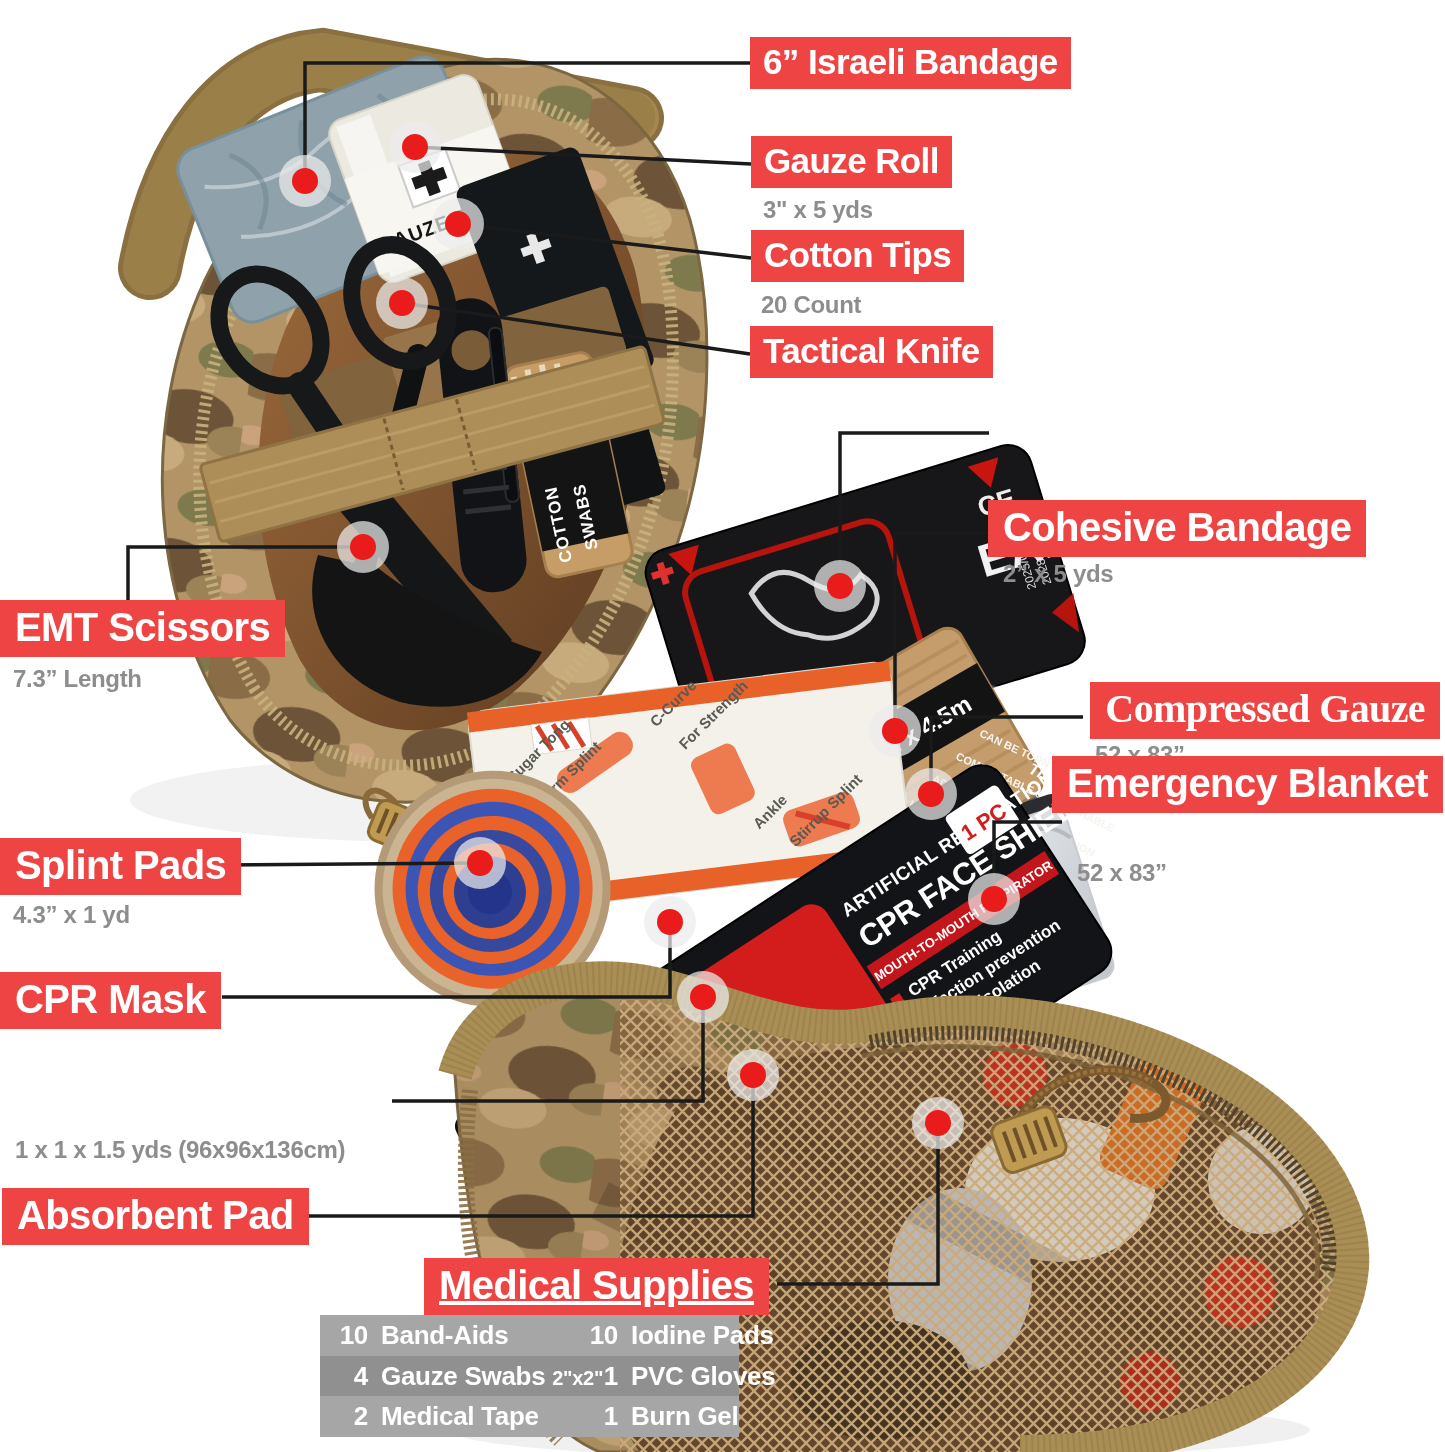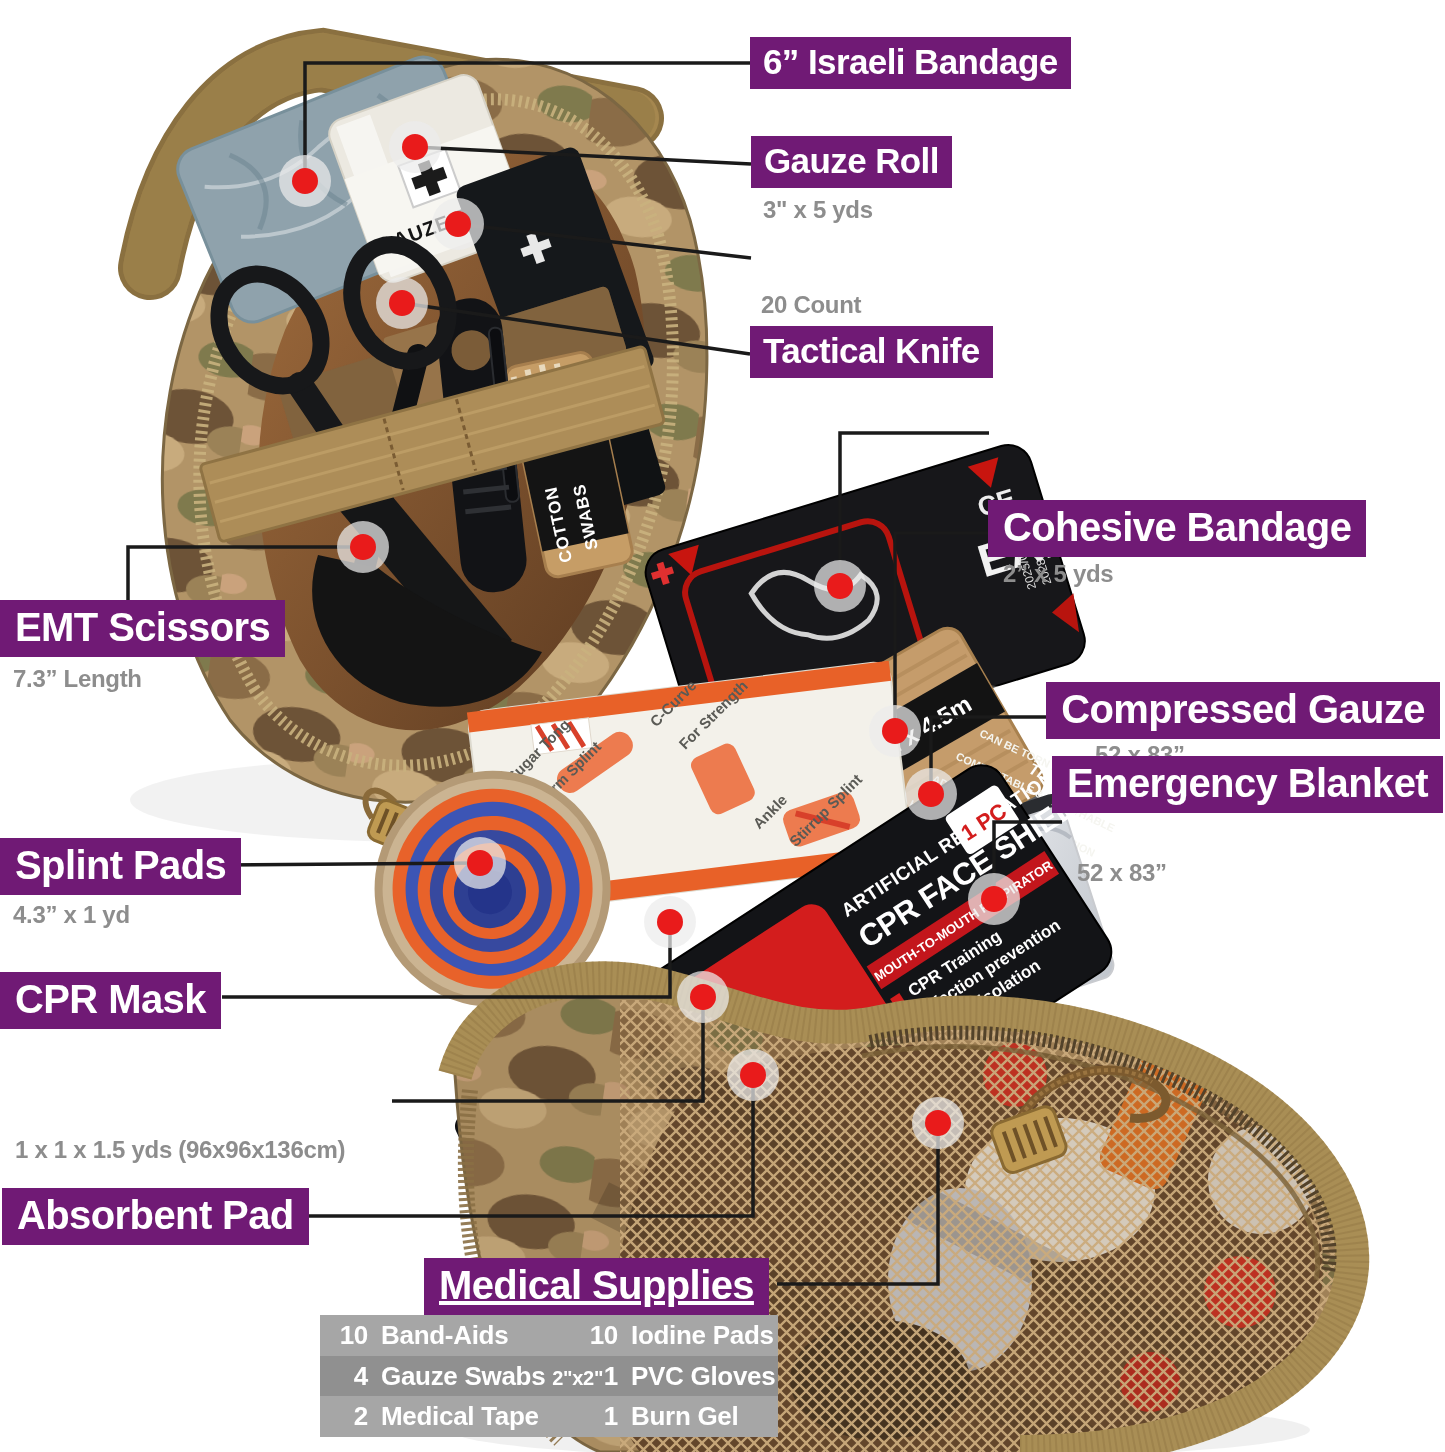--- a/index.html
+++ b/index.html
@@ -1,31 +1,31 @@
 <!DOCTYPE html>
 <html><head>
 <meta charset="utf-8">
 <style>
   html,body{margin:0;padding:0;background:#ffffff;}
   body{width:1445px;height:1452px;overflow:hidden;font-family:"Liberation Sans",sans-serif;}
   .stage{position:relative;width:1445px;height:1452px;background:#ffffff;}
   svg.layer{position:absolute;left:0;top:0;width:1445px;height:1452px;}
   #overlay{pointer-events:none;}
   .co-label{
-    position:absolute;background:#701a75;color:#ffffff;font-weight:bold;
+    position:absolute;background:#ef4444;color:#ffffff;font-weight:bold;
     font-size:40px;line-height:1.02;padding:7px 15px 9px 15px;white-space:nowrap;
     letter-spacing:-0.6px;
   }
   .co-label.sm{font-size:35px;padding:7px 13px 9px 13px;}
   .co-sub{
     position:absolute;color:#8d8d8d;font-weight:bold;font-size:24px;
     white-space:nowrap;letter-spacing:-0.3px;
   }
   .supplies{
-    position:absolute;left:320px;top:1315px;width:458px;height:122px;
+    position:absolute;left:320px;top:1315px;width:419px;height:122px;
     display:flex;flex-direction:column;
   }
   .srow{flex:1;display:grid;grid-template-columns:48px 200px 50px 1fr;align-items:center;
     color:#ffffff;font-weight:bold;font-size:26px;letter-spacing:-0.3px;}
   .srow:nth-child(odd){background:#a6a6a6;}
   .srow:nth-child(even){background:#909090;}
   .srow .q{text-align:right;}
   .srow .n{padding-left:13px;white-space:nowrap;}
   .srow .small-note{font-size:20px;}
   svg text{font-family:"Liberation Sans",sans-serif;}
@@ -342,25 +342,26 @@
       <circle cx="753" cy="1075" r="26" fill="#ececec" opacity="0.72"></circle>
       <circle cx="753" cy="1075" r="13" fill="#e91b1b"></circle>
       <polyline points="938,1123 938,1284 777,1284" fill="none" stroke="#1a1a1a" stroke-width="3.5"></polyline>
       <circle cx="938" cy="1123" r="26" fill="#ececec" opacity="0.72"></circle>
       <circle cx="938" cy="1123" r="13" fill="#e91b1b"></circle>
     </svg>
 
   <div class="co-label sm" style="left: 750px; top: 37px;">6” Israeli Bandage</div>
   <div class="co-label sm" style="left: 751px; top: 136px;">Gauze Roll</div>
   <div class="co-sub" style="left: 763px; top: 196px;">3" x 5 yds</div>
+  <div class="co-label sm" style="left: 751px; top: 230px;">Cotton Tips</div>
   <div class="co-sub" style="left: 761px; top: 291px;">20 Count</div>
   <div class="co-label sm" style="left: 750px; top: 326px;">Tactical Knife</div>
   <div class="co-label" style="left: 988px; top: 500px;">Cohesive Bandage</div>
   <div class="co-sub" style="left: 1003px; top: 560px;">2” x 5 yds</div>
-  <div class="co-label" style="right: 5px; top: 682px;">Compressed Gauze</div>
+  <div class="co-label" style="right: 5px; top: 682px; font-family: Liberation Serif, serif;">Compressed Gauze</div>
   <div class="co-sub" style="left: 1095px; top: 741px;">52 x 83”</div>
   <div class="co-label" style="right: 2px; top: 756px;">Emergency Blanket</div>
   <div class="co-sub" style="left: 1077px; top: 859px;">52 x 83”</div>
   <div class="co-label" style="left: 0px; top: 600px;">EMT Scissors</div>
   <div class="co-sub" style="left: 13px; top: 665px;">7.3” Length</div>
   <div class="co-label" style="left: 0px; top: 838px;">Splint Pads</div>
   <div class="co-sub" style="left: 13px; top: 901px;">4.3” x 1 yd</div>
   <div class="co-label" style="left: 0px; top: 972px;">CPR Mask</div>
   <div class="co-sub" style="left: 15px; top: 1136px;">1 x 1 x 1.5 yds (96x96x136cm)</div>
   <div class="co-label" style="left: 2px; top: 1188px;">Absorbent Pad</div>

